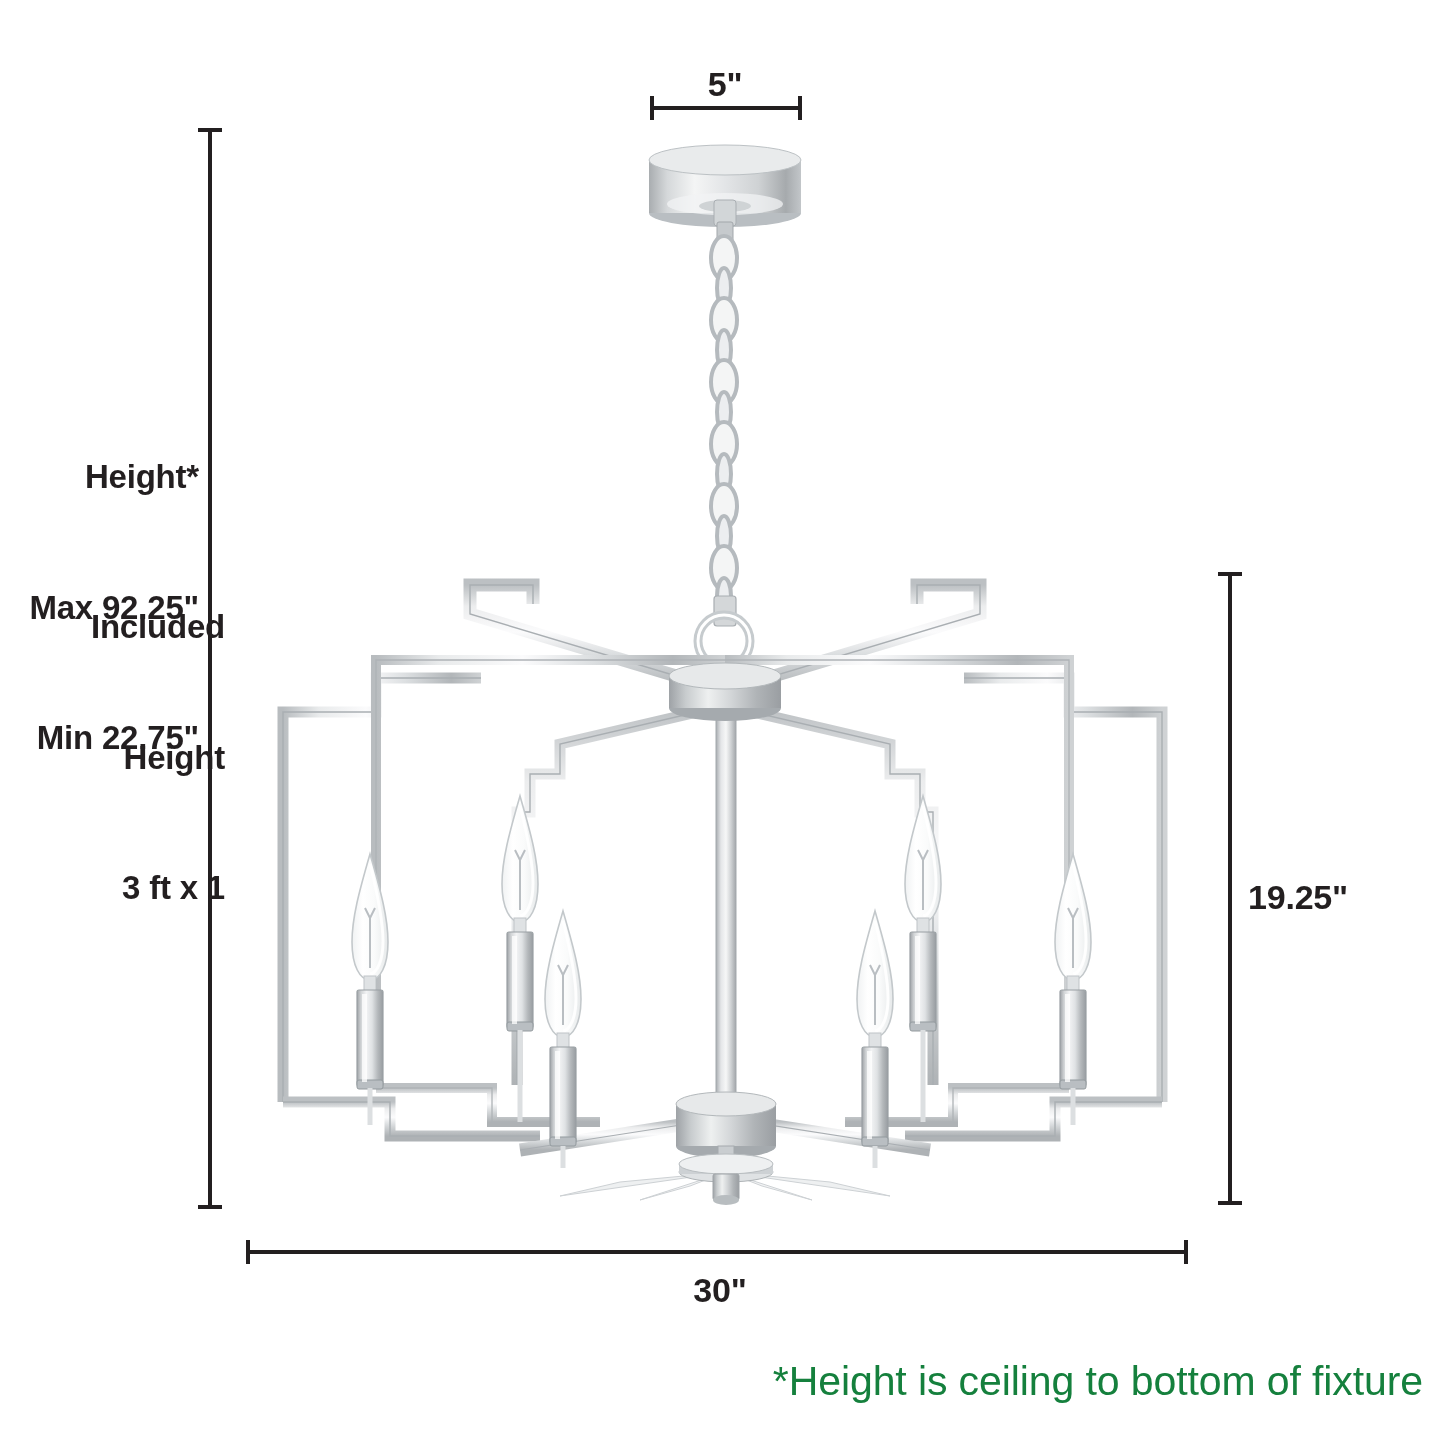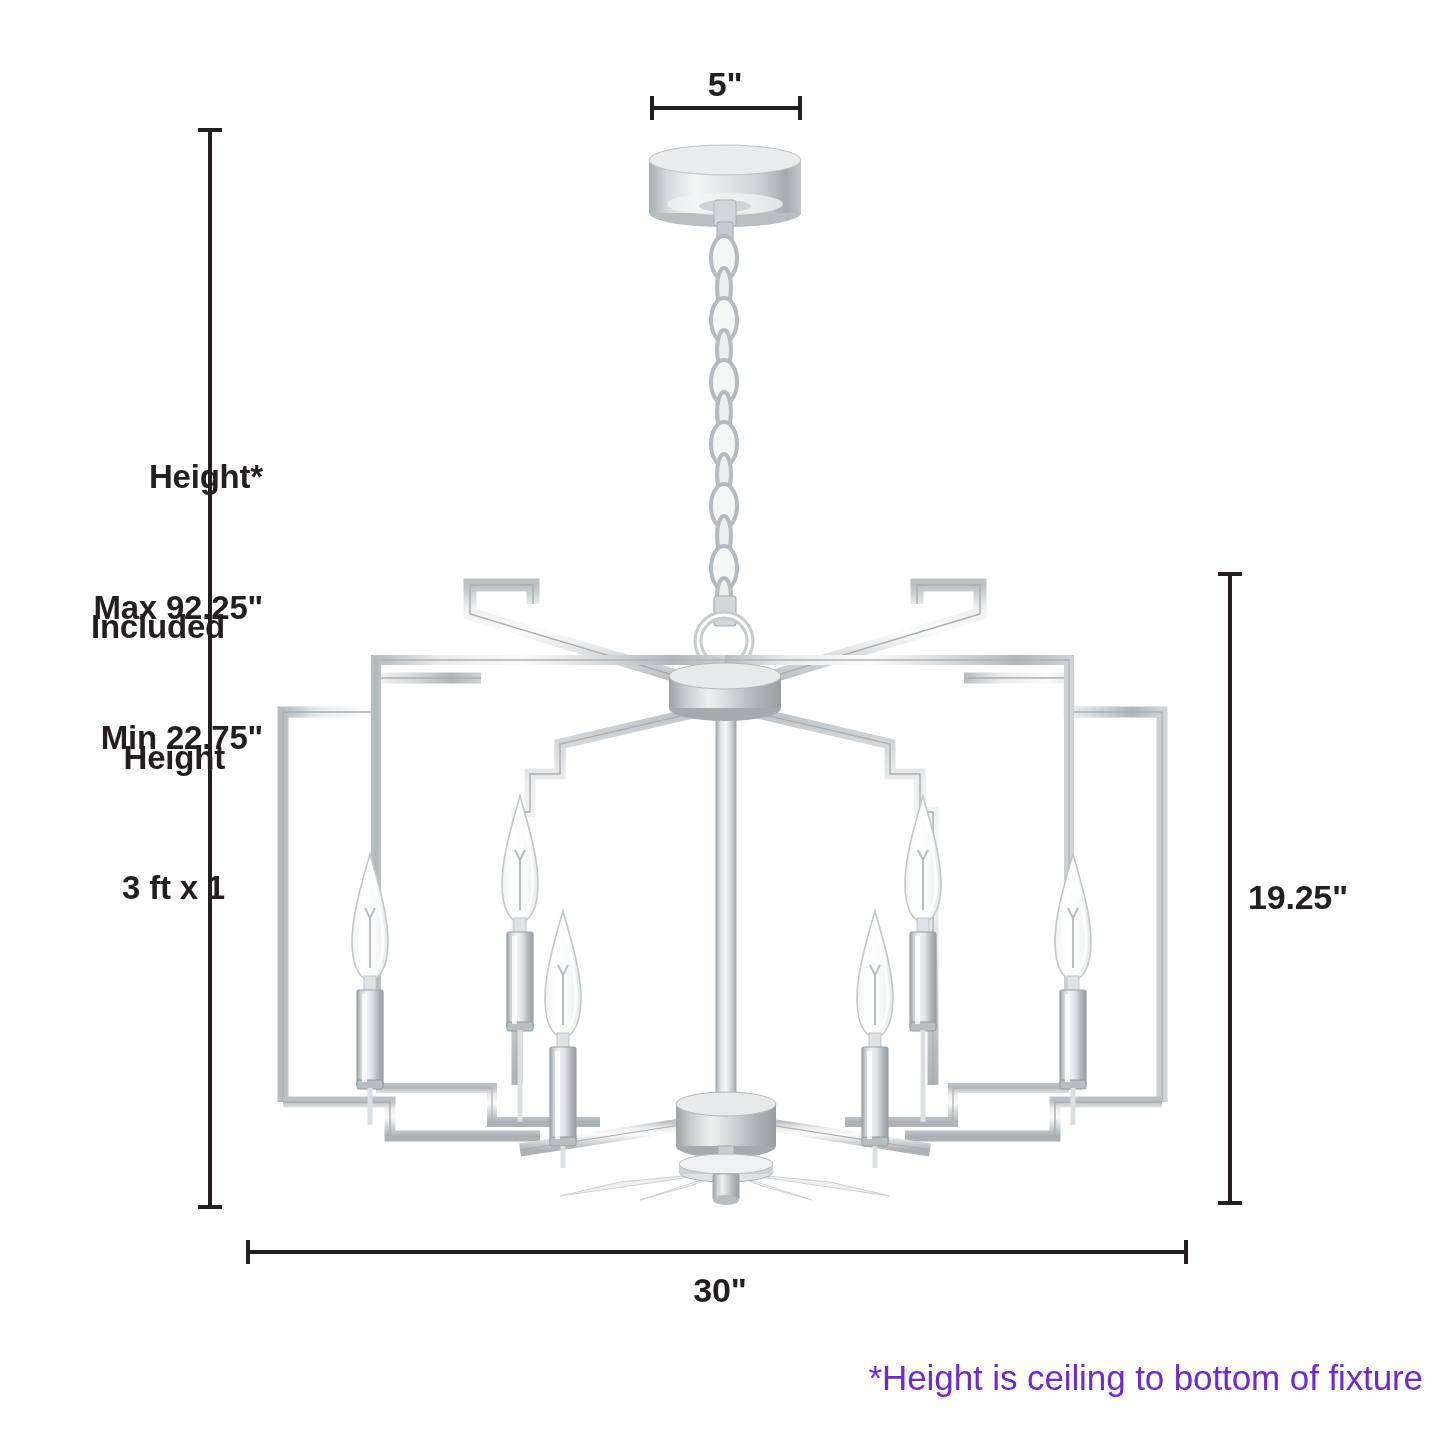--- a/index.html
+++ b/index.html
@@ -19,37 +19,37 @@
     color:#231f20;
     white-space:pre;
     line-height:1.30;
     letter-spacing:-0.2px;
   }
   #label-top-width-inner{
     position:absolute; left:650px; top:62px; width:150px;
     text-align:center; font-size:34px; font-weight:bold;
   }
   #label-height-block{
-    right:1182px; top:368px; text-align:right; font-size:33px;
+    right:1246px; top:368px; text-align:right; font-size:33px;
     line-height:1.32;
   }
   #label-chain-block{
     right:1220px; top:518px; text-align:right; font-size:33px;
     line-height:1.32;
   }
   #label-right-height{
     left:1248px; top:875px; font-size:34px; font-weight:bold;
   }
   #label-bottom-width-inner{
     position:absolute; left:645px; top:1268px; width:150px;
     text-align:center; font-size:34px; font-weight:bold;
   }
   #footnote{
     position:absolute; right:22px; top:1358px;
-    font-size:35px; font-weight:400; color:#6d28d9;
+    font-size:41px; font-weight:400; color:#15803d;
     letter-spacing:-0.1px;
   }
 
   
   .rule-h{position:absolute;height:4px;background:#231f20;}
   .rule-v{position:absolute;width:4px;background:#231f20;}
   .cap-v{position:absolute;width:4px;height:24px;background:#231f20;}
   .cap-h{position:absolute;height:4px;width:24px;background:#231f20;}
 
   

